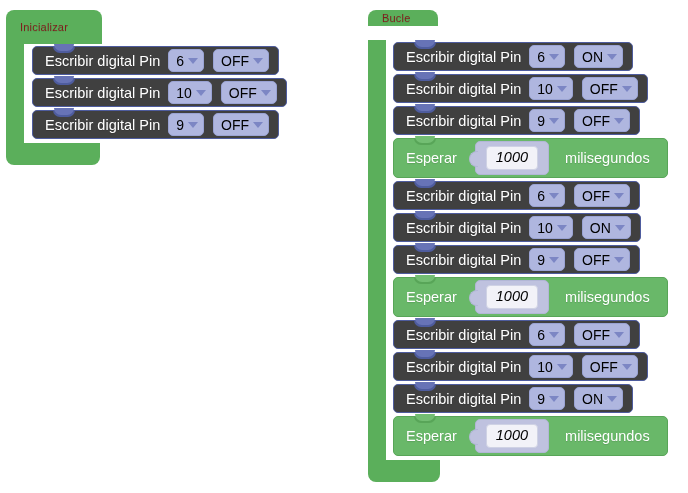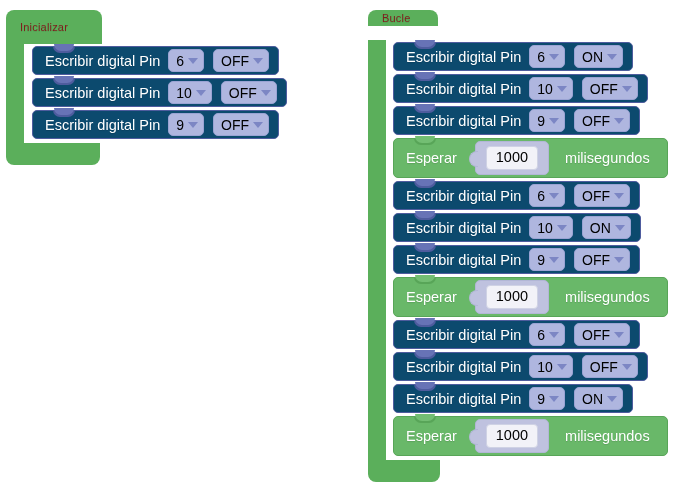--- a/index.html
+++ b/index.html
@@ -63,21 +63,21 @@
   
   .stmt{
     position:absolute;
     box-sizing:border-box;
     display:flex;align-items:center;
     border-radius:5px;
     padding-left:12px;
     white-space:nowrap;
   }
   .stmt.blue{
-    background:#0c4a6e;
+    background:#404040;
     border:1px solid #4E5C9E;
     color:#ffffff;
   }
   .stmt.green{
     background:#69B869;
     border:1px solid #58A558;
     color:#ffffff;
     text-align:right;
   }
   
@@ -128,20 +128,21 @@
   
   .numwrap{
     position:relative;
     display:inline-flex;align-items:center;justify-content:center;
     background:#BFC2DF;
     border:1px solid #b2b6d6;
     border-radius:5px;
     height:32px;
     padding:0 10px;
     margin:0 6px 0 10px;
+    font-style:italic;
   }
   .numwrap::before{
     content:"";
     position:absolute;left:-7px;top:9px;
     width:8px;height:14px;
     background:#BFC2DF;
     border:1px solid #b2b6d6;
     border-right:none;
     border-radius:8px 0 0 8px;
   }

